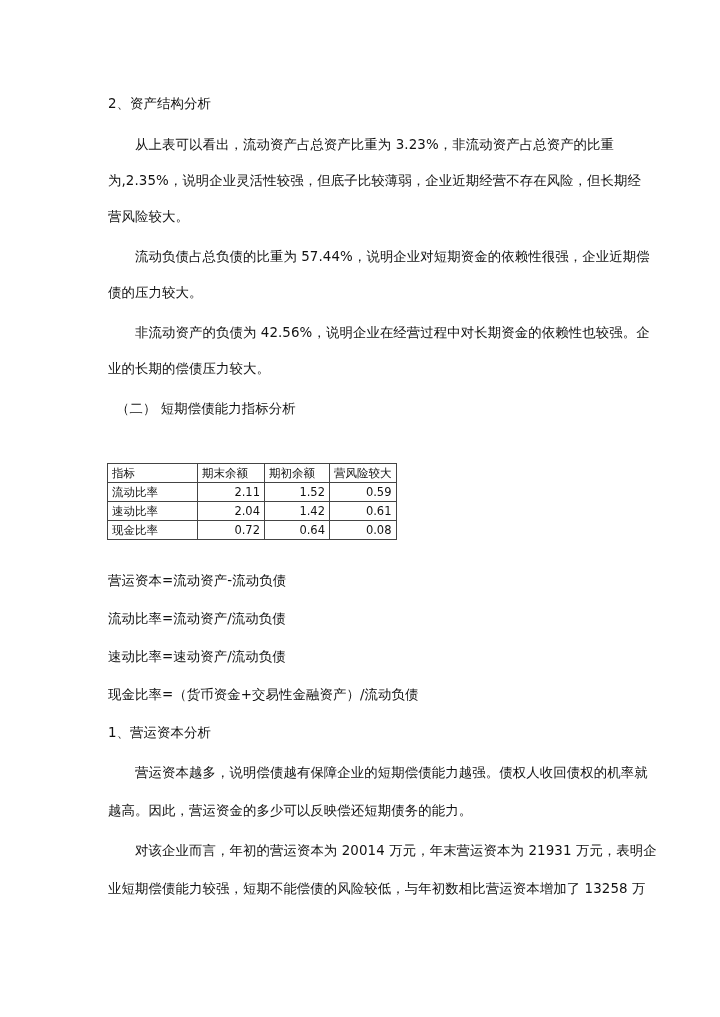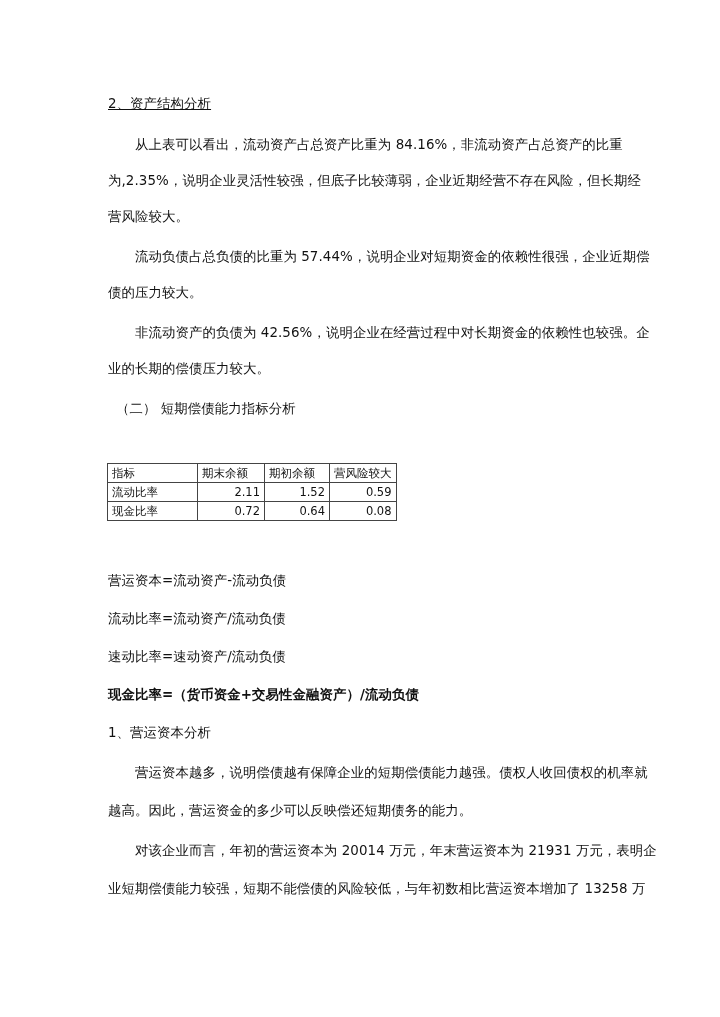--- a/index.html
+++ b/index.html
@@ -24,23 +24,23 @@
   table.data td.c1 { width: 58px; text-align: right; }
   table.data td.c2 { width: 56px; text-align: right; }
   table.data td.c3 { width: 56px; text-align: right; }
   table.data tr.head td { text-align: left; }
 </style>
 </head>
 <body>
 
 <div>
 
-  <div class="line" style="top:95px;text-decoration:underline;">2、资产结构分析</div>
+  <div class="line" style="top:95px;">2、资产结构分析</div>
 
-  <div class="line indent justify" style="top:136px;">从上表可以看出，流动资产占总资产比重为 84.16%，非流动资产占总资产的比重</div>
+  <div class="line indent justify" style="top:136px;">从上表可以看出，流动资产占总资产比重为 3.23%，非流动资产占总资产的比重</div>
   <div class="line justify" style="top:172px;">为,2.35%，说明企业灵活性较强，但底子比较薄弱，企业近期经营不存在风险，但长期经</div>
   <div class="line" style="top:208px;">营风险较大。</div>
 
   <div class="line indent justify" style="top:248px;">流动负债占总负债的比重为 57.44%，说明企业对短期资金的依赖性很强，企业近期偿</div>
   <div class="line" style="top:284px;">债的压力较大。</div>
 
   <div class="line indent justify" style="top:324px;">非流动资产的负债为 42.56%，说明企业在经营过程中对长期资金的依赖性也较强。企</div>
   <div class="line" style="top:360px;">业的长期的偿债压力较大。</div>
 
   <div class="line" style="top:400px; left:104px;margin-left:12px;">（二） 短期偿债能力指标分析</div>
@@ -53,32 +53,38 @@
       <td class="c2">期初余额</td>
       <td class="c3">营风险较大</td>
     </tr>
     <tr>
       <td class="c0">流动比率</td>
       <td class="c1">2.11</td>
       <td class="c2">1.52</td>
       <td class="c3">0.59</td>
     </tr>
     <tr>
+      <td class="c0">速动比率</td>
+      <td class="c1">2.04</td>
+      <td class="c2">1.42</td>
+      <td class="c3">0.61</td>
+    </tr>
+    <tr>
       <td class="c0">现金比率</td>
       <td class="c1">0.72</td>
       <td class="c2">0.64</td>
       <td class="c3">0.08</td>
     </tr>
   </tbody>
     </table>
 
   <div class="line" style="top:572px;">营运资本=流动资产-流动负债</div>
   <div class="line" style="top:610px;">流动比率=流动资产/流动负债</div>
   <div class="line" style="top:648px;">速动比率=速动资产/流动负债</div>
-  <div class="line" style="top:686px;font-weight:bold;">现金比率=（货币资金+交易性金融资产）/流动负债</div>
+  <div class="line" style="top:686px;">现金比率=（货币资金+交易性金融资产）/流动负债</div>
 
   <div class="line" style="top:724px;">1、营运资本分析</div>
 
   <div class="line indent justify" style="top:764px;">营运资本越多，说明偿债越有保障企业的短期偿债能力越强。债权人收回债权的机率就</div>
   <div class="line" style="top:802px;">越高。因此，营运资金的多少可以反映偿还短期债务的能力。</div>
 
   <div class="line indent justify" style="top:842px;">对该企业而言，年初的营运资本为 20014 万元，年末营运资本为 21931 万元，表明企</div>
   <div class="line justify" style="top:880px;">业短期偿债能力较强，短期不能偿债的风险较低，与年初数相比营运资本增加了 13258 万</div>
 
 </div>

